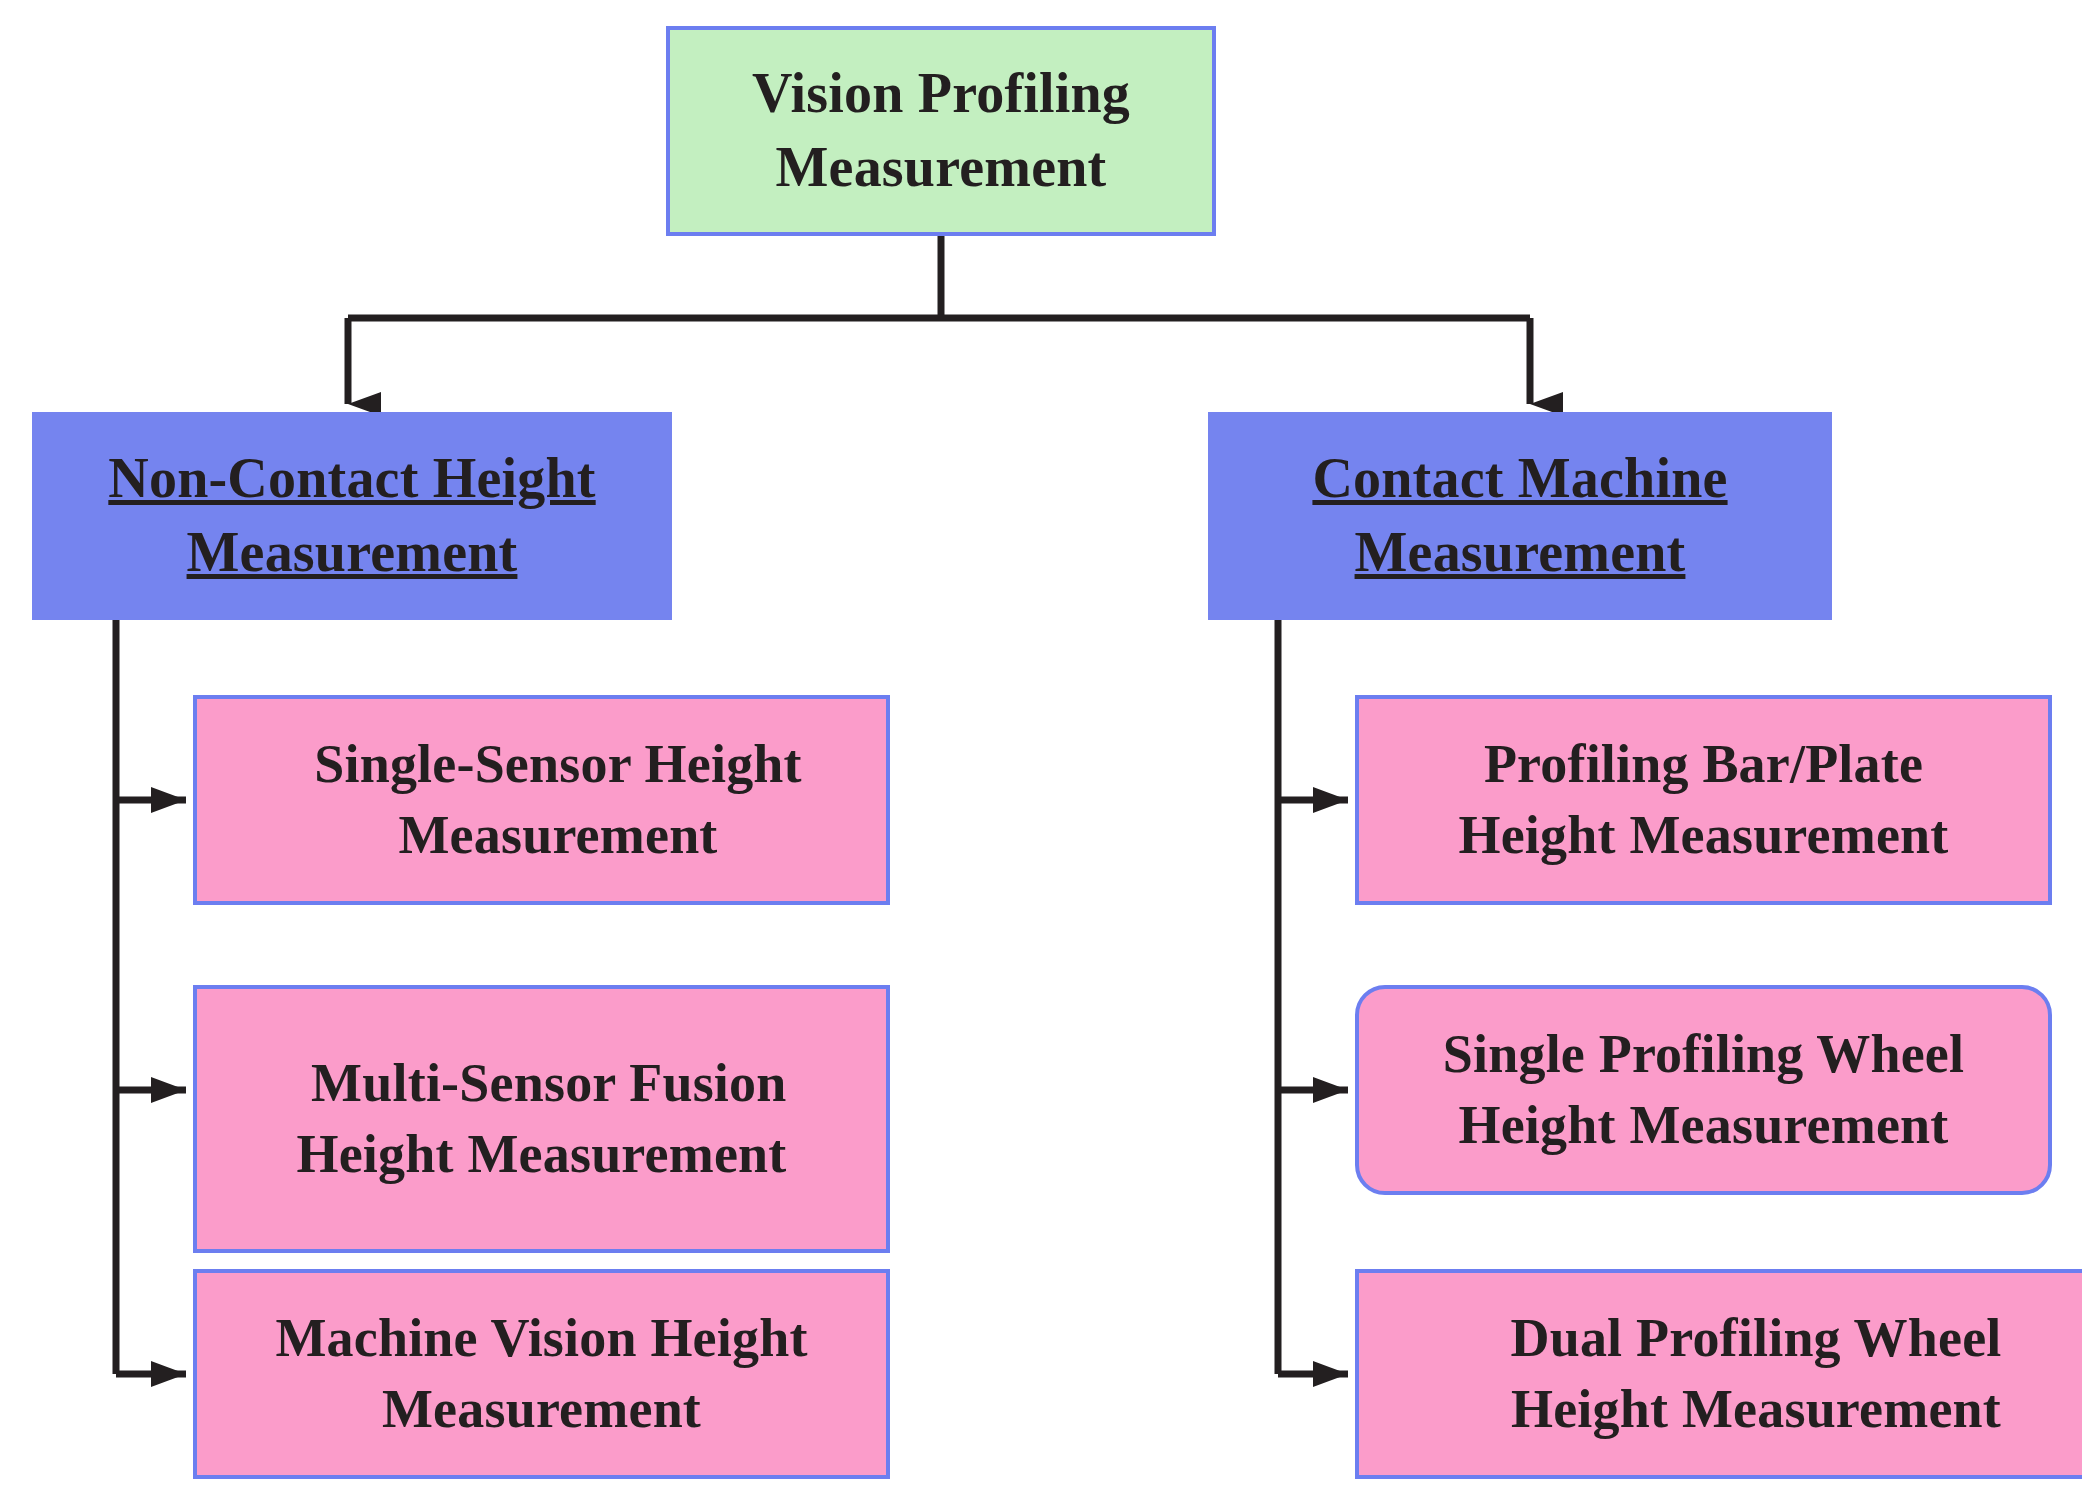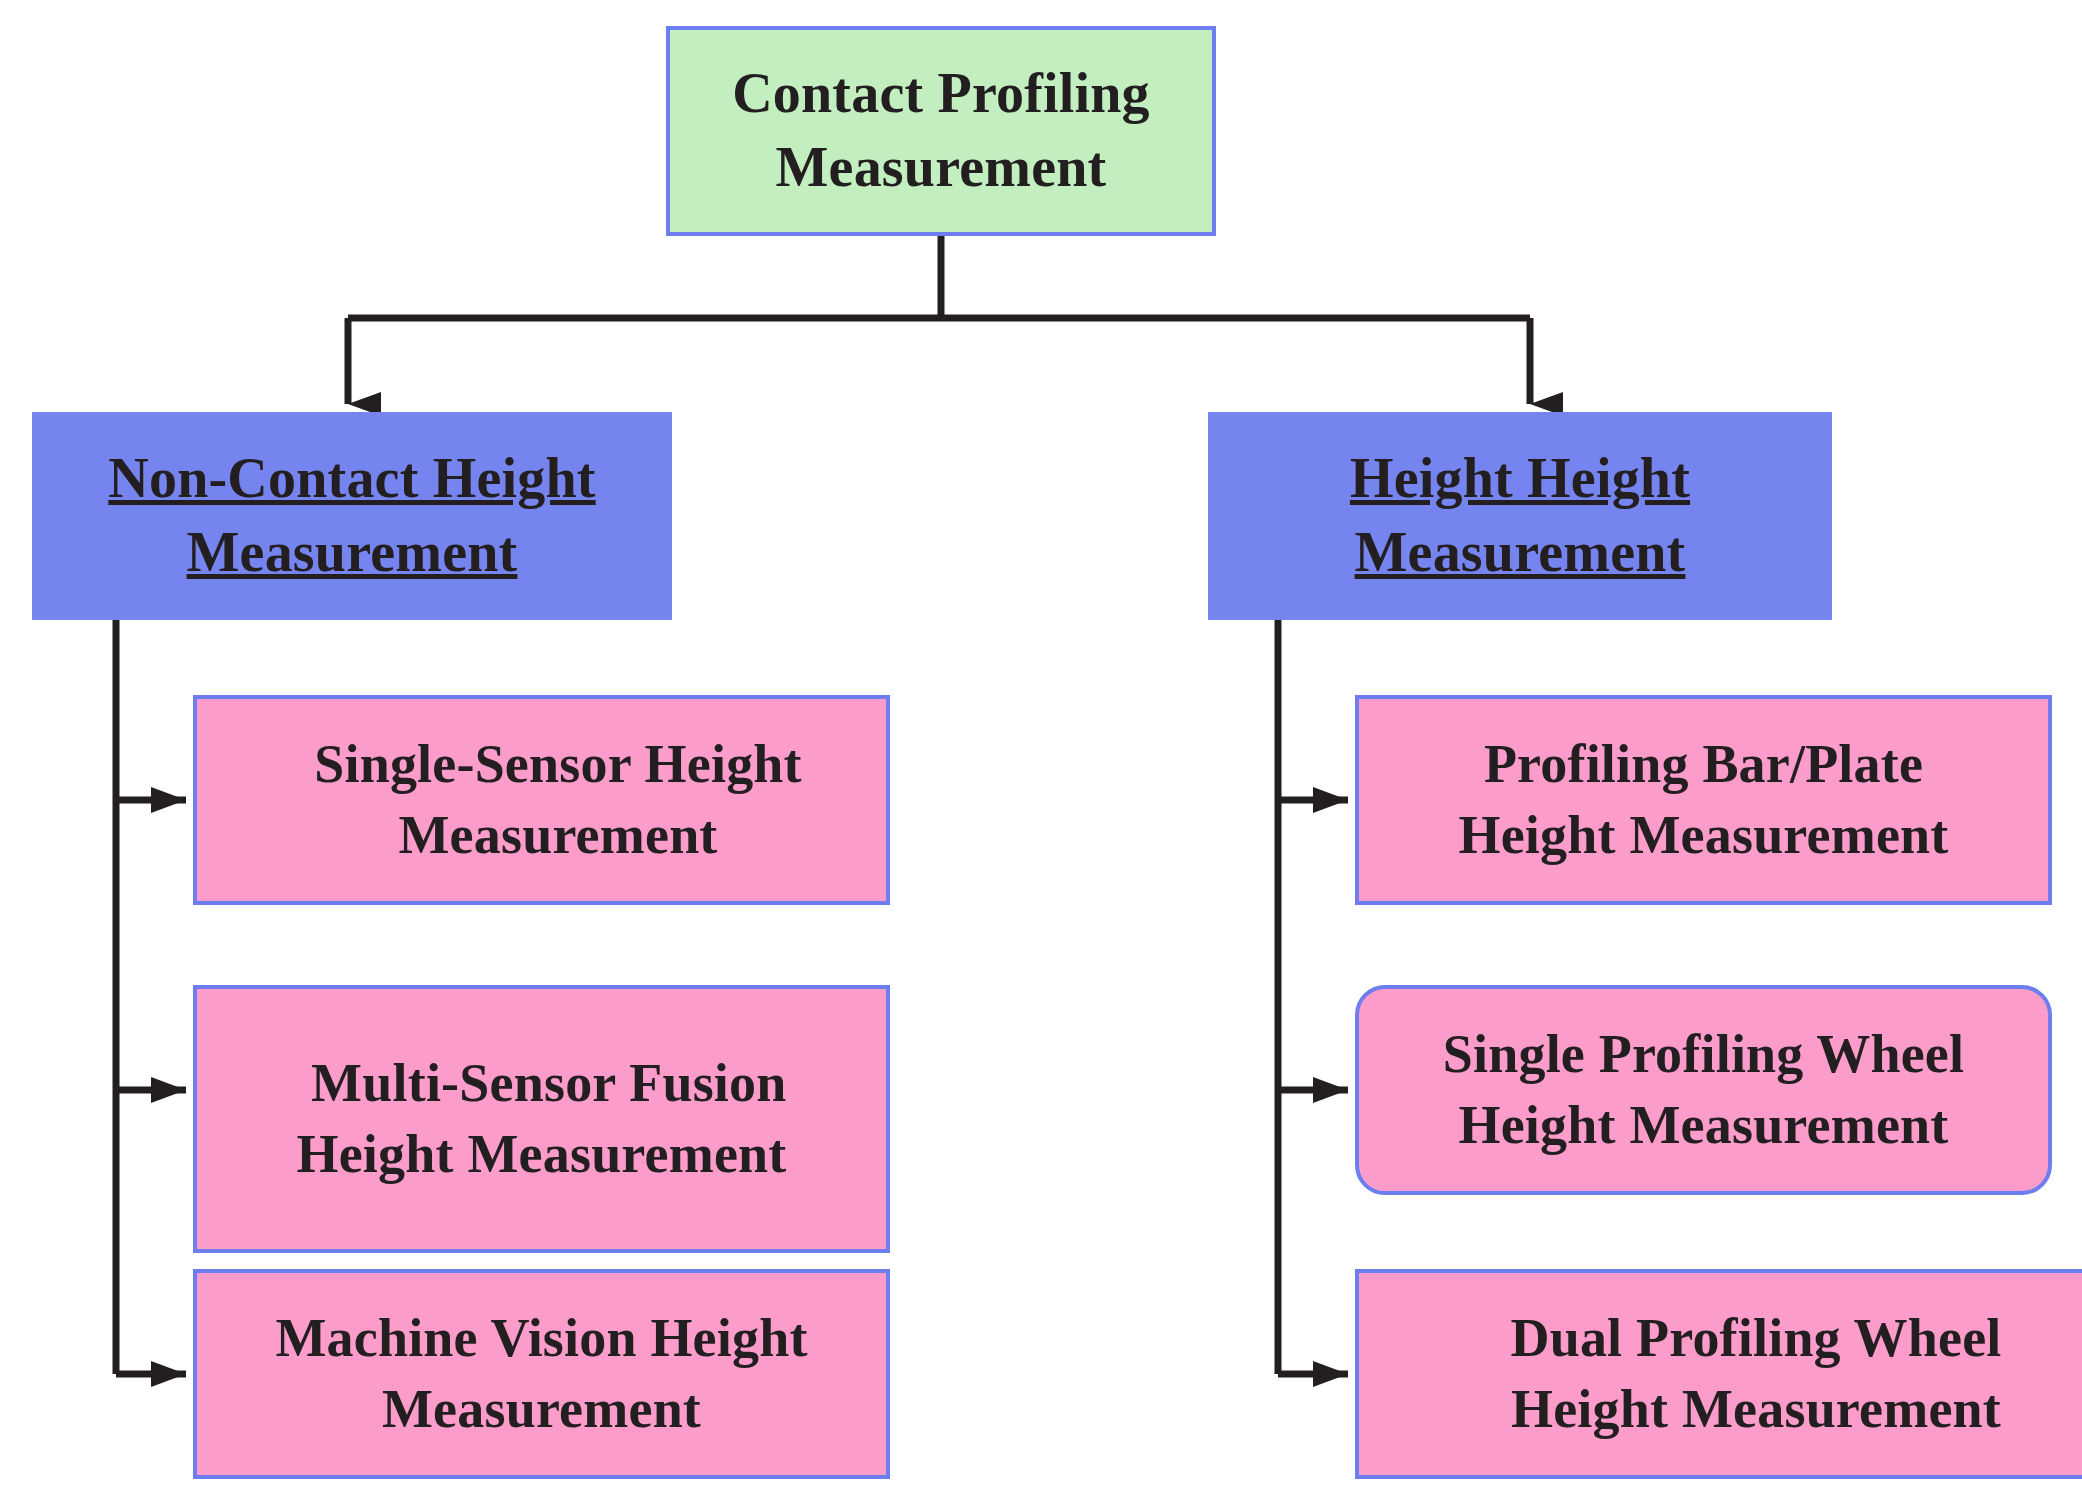--- a/index.html
+++ b/index.html
@@ -95,31 +95,31 @@
 
     <g>
       <path d="M1278,620 L1278,1374" stroke="#231f20" stroke-width="7" fill="none"></path>
       <path d="M1278,800 L1348,800" stroke="#231f20" stroke-width="7" fill="none" marker-end="url(#arrowRight)"></path>
       <path d="M1278,1090 L1348,1090" stroke="#231f20" stroke-width="7" fill="none" marker-end="url(#arrowRight)"></path>
       <path d="M1278,1374 L1348,1374" stroke="#231f20" stroke-width="7" fill="none" marker-end="url(#arrowRight)"></path>
     </g>
   </svg>
 
   <div class="node node-root" style="left:666px; top:26px; width:550px; height:210px;">
-    <span class="node-label">Contact Profiling
+    <span class="node-label">Vision Profiling
 Measurement</span>
   </div>
 
   <div class="node node-branch" style="left:32px; top:412px; width:640px; height:208px;">
     <span class="node-label">Non-Contact Height
 Measurement</span>
   </div>
 
   <div class="node node-branch" style="left:1208px; top:412px; width:624px; height:208px;">
-    <span class="node-label">Height Height
+    <span class="node-label">Contact Machine
 Measurement</span>
   </div>
 
   <div class="node node-leaf" style="left:193px; top:695px; width:697px; height:210px;padding-left:33px;">
     <span class="node-label">Single-Sensor Height
 Measurement</span>
   </div>
 
   <div class="node node-leaf" style="left:193px; top:985px; width:697px; height:268px;text-align:right;">
     <span class="node-label">Multi-Sensor Fusion

